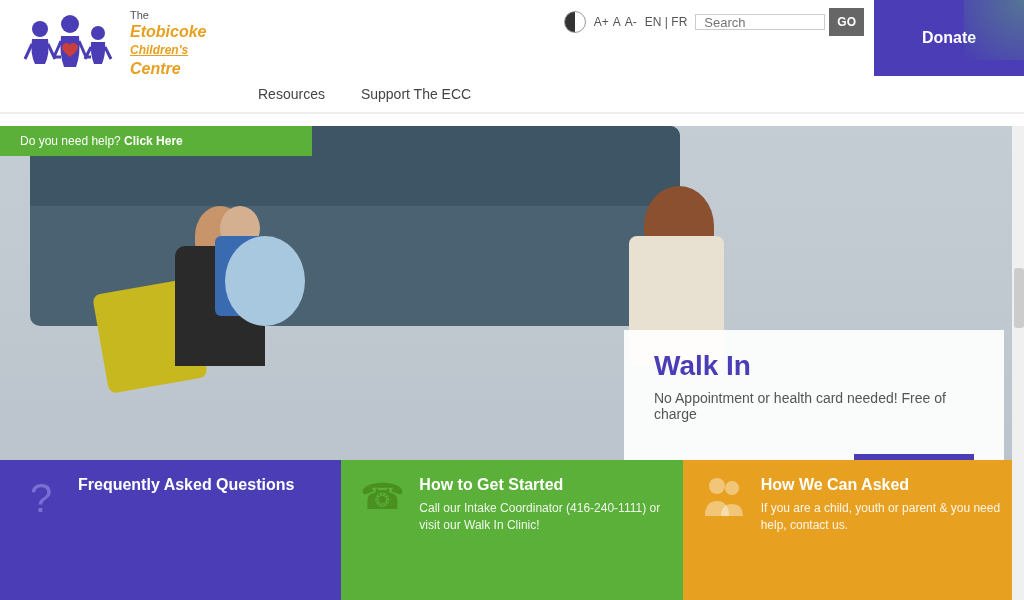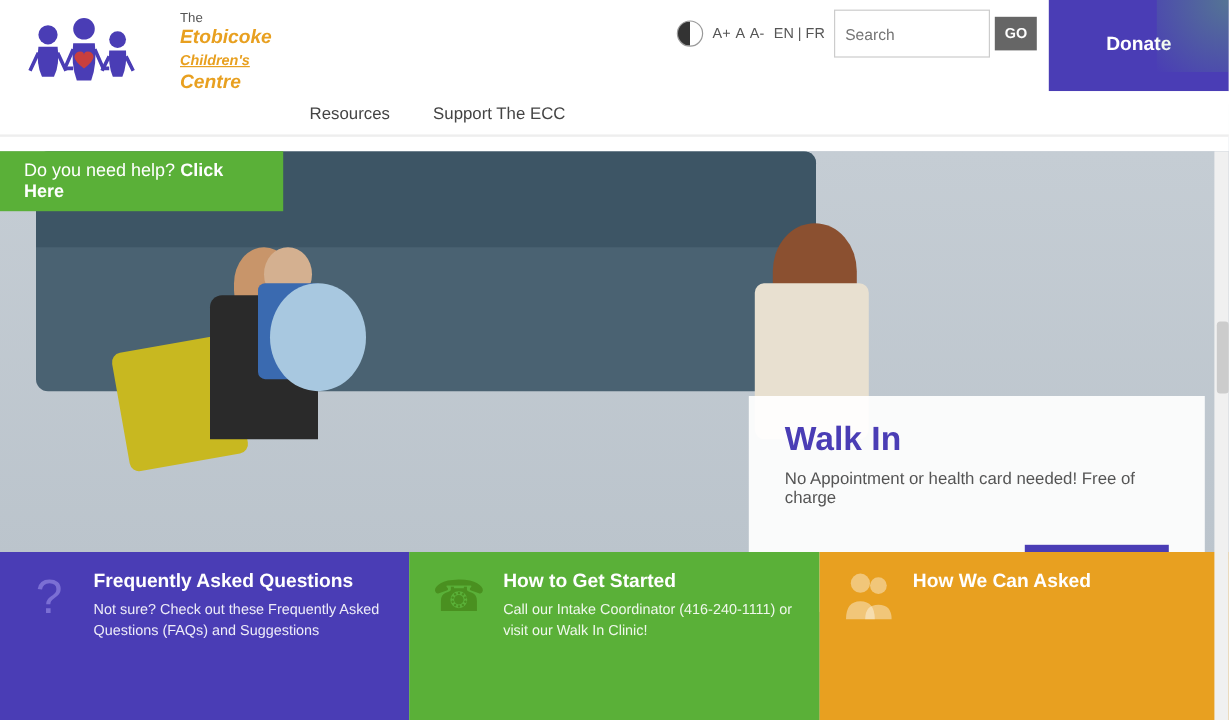--- a/index.html
+++ b/index.html
@@ -12,21 +12,20 @@
       padding: 8px 20px;
       background: #fff;
       border-bottom: 1px solid #eee;
       position: relative;
       z-index: 10;
     }
     .logo-area {
       display: flex;
       align-items: center;
       margin-right: auto;
-      gap: 20px;
     }
     .logo-icon {
       width: 100px;
       height: 70px;
       margin-right: 10px;
     }
     .top-controls {
       display: flex;
       align-items: center;
       gap: 8px;
@@ -61,21 +60,21 @@
     .search-area {
       display: flex;
       align-items: center;
       gap: 4px;
     }
     .search-input {
       border: 1px solid #ccc;
       padding: 4px 8px;
       font-size: 13px;
       width: 130px;
-      height: 40px;
+      height: 16px;
     }
     .search-btn {
       background: #666;
       color: #fff;
       border: none;
       padding: 4px 8px;
       font-size: 12px;
       font-weight: bold;
       cursor: pointer;
       height: 28px;
@@ -126,23 +125,23 @@
     }
 
     
     .help-banner {
       position: absolute;
       top: 126px;
       left: 0;
       background: #5ab038;
       color: #fff;
       padding: 8px 20px;
-      font-size: 15px;
+      font-size: 12px;
       z-index: 10;
-      width: 236px;
+      width: 312px;
     }
     .help-banner span {
       font-weight: normal;
     }
     .help-banner strong {
       font-weight: bold;
     }
 
     
     .hero {
@@ -452,21 +451,20 @@
     <div class="walkin-desc">No Appointment or health card needed! Free of charge</div>
     <button class="learn-more-btn">Learn More</button>
   </div>
 
   <div class="bottom-cards">
 
     <div class="card card-1">
       <div class="card-icon">?</div>
       <div class="card-content">
         <div class="card-title">Frequently Asked Questions</div>
-        <div class="card-desc">Not sure? Check out these Frequently Asked Questions (FAQs) and Suggestions</div>
       </div>
     </div>
 
     <div class="card card-2">
       <div class="card-icon" style="font-size:36px;">☎</div>
       <div class="card-content">
         <div class="card-title">How to Get Started</div>
         <div class="card-desc">Call our Intake Coordinator (416-240-1111) or visit our Walk In Clinic!</div>
       </div>
     </div>
@@ -475,20 +473,21 @@
       <div class="card-icon">
         <svg width="50" height="45" viewBox="0 0 50 45">
           <circle cx="18" cy="10" r="8" fill="rgba(255,255,255,0.4)"></circle>
           <path d="M6 40 Q6 25 18 25 Q30 25 30 40 Z" fill="rgba(255,255,255,0.4)"></path>
           <circle cx="33" cy="12" r="7" fill="rgba(255,255,255,0.4)"></circle>
           <path d="M22 40 Q22 28 33 28 Q44 28 44 40 Z" fill="rgba(255,255,255,0.4)"></path>
         </svg>
       </div>
       <div class="card-content">
         <div class="card-title">How We Can Asked</div>
+        <div class="card-desc">If you are a child, youth or parent &amp; you need help, contact us.</div>
       </div>
     </div>
   </div>
 
   <div class="scrollbar">
     <div class="scrollbar-thumb"></div>
   </div>
 </div>
 
 </body></html>

